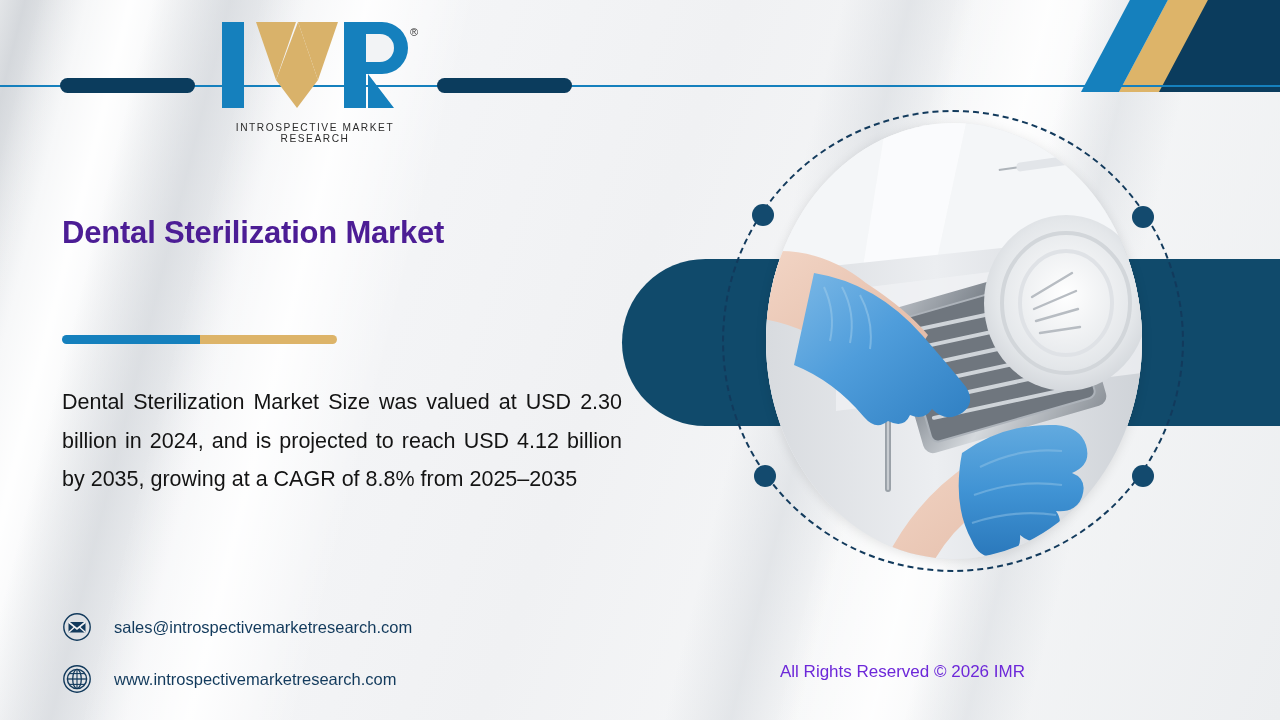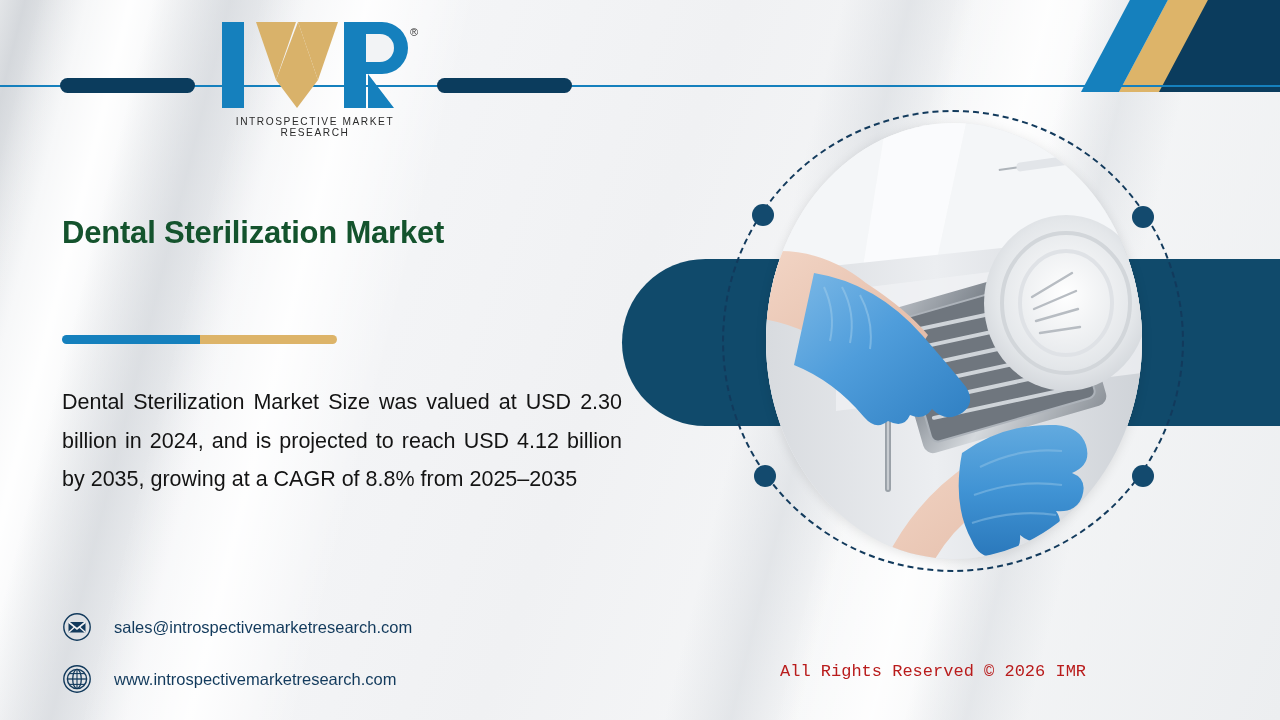--- a/index.html
+++ b/index.html
@@ -100,36 +100,36 @@
   }
   .logo-mark svg { display: block; }
   .logo-reg {
     position: absolute;
     right: -8px;
     top: 4px;
     font-size: 11px;
     color: #333;
   }
   .logo-tagline {
-    margin-top: 8px;
+    margin-top: 14px;
     font-size: 10.2px;
     letter-spacing: 1.55px;
     color: #2b2b2b;
     font-family: "Liberation Sans", sans-serif;
   }
 
   
   .headline {
     position: absolute;
     left: 62px;
     top: 215px;
     width: 560px;
     font-size: 31px;
     font-weight: bold;
-    color: #14532d;
+    color: #4c1d95;
     letter-spacing: -0.2px;
   }
   .accent-bar {
     position: absolute;
     left: 62px;
     top: 335px;
     width: 275px;
     height: 9px;
     border-radius: 5px;
     overflow: hidden;
@@ -169,22 +169,21 @@
   .contact-text {
     font-size: 16.5px;
     color: #123a5c;
   }
 
   .copyright {
     position: absolute;
     left: 780px;
     top: 662px;
     font-size: 17px;
-    color: #b91c1c;
-    font-family: Liberation Mono, monospace;
+    color: #6d28d9;
   }
 
   
   .pill {
     position: absolute;
     left: 622px;
     top: 259px;
     width: 660px;
     height: 167px;
     background: #104a6b;

